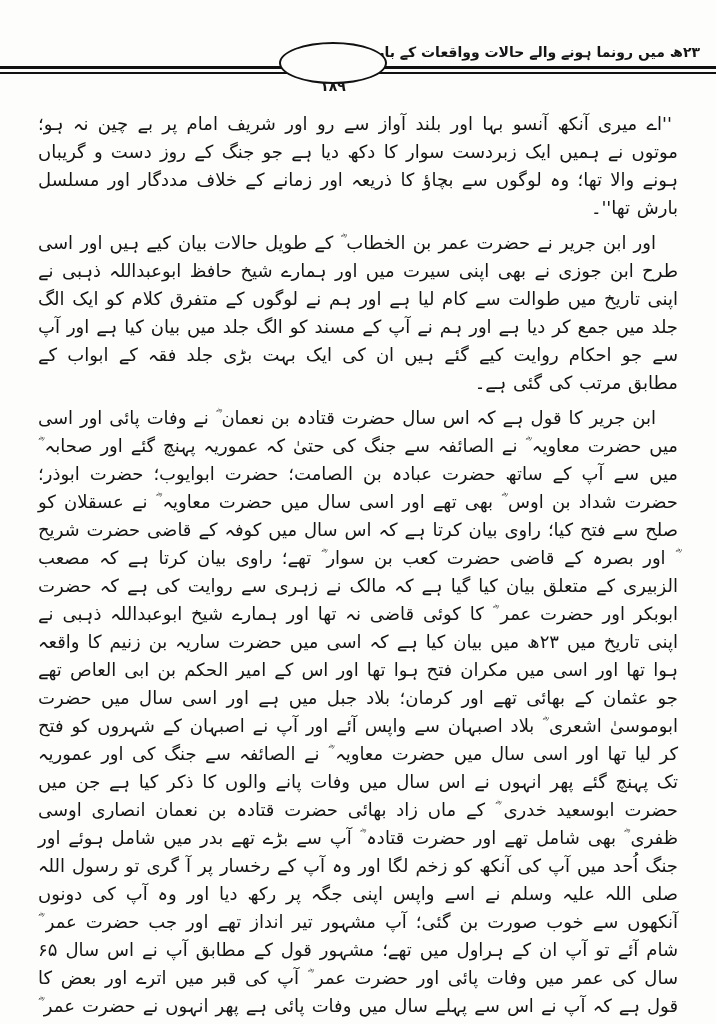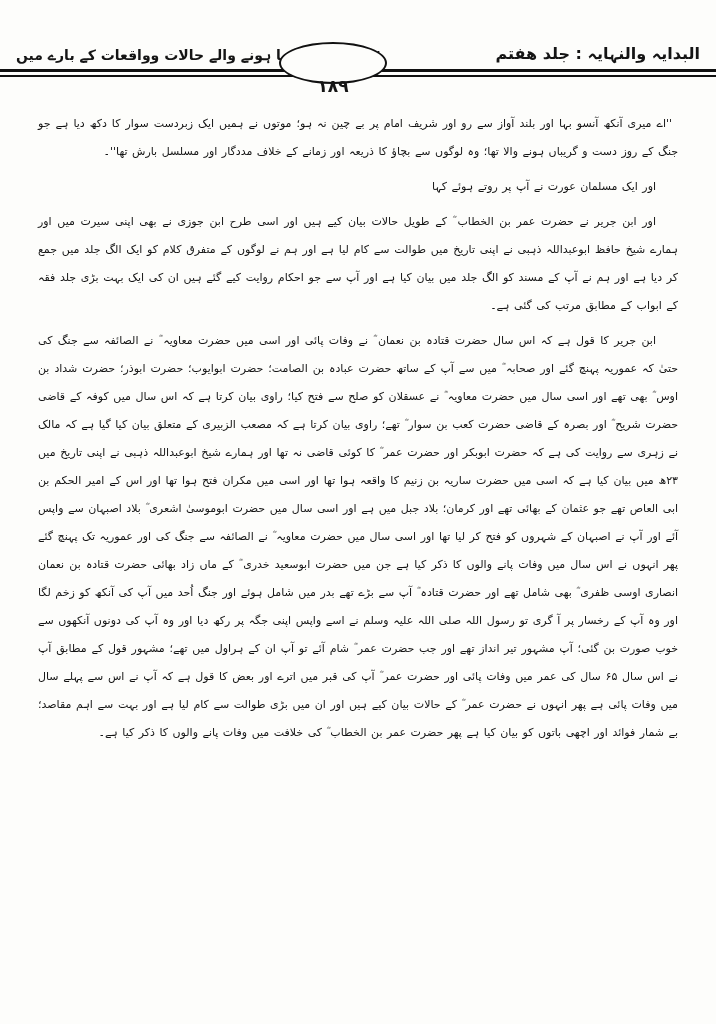--- a/index.html
+++ b/index.html
@@ -59,32 +59,32 @@
     height: 38px;
     background: #fdfdfb;
     border: 2px solid #111;
     border-radius: 50%;
     display: flex;
     align-items: center;
     justify-content: center;
     z-index: 2;
   }
   .page-number {
-    font-size: 17px;
+    font-size: 14px;
     font-weight: bold;
     letter-spacing: 2px;
     margin-top: 45px;
   }
   
   .content {
     padding: 14px 38px 0 38px;
   }
   .content p {
     margin: 0 0 7px 0;
-    font-size: 11px;
+    font-size: 18px;
     line-height: 28px;
     text-align: justify;
     text-align-last: right;
     word-spacing: 1px;
   }
   p.quote-block {
     text-indent: 6px;
   }
   p.quote-block-2 {
     text-indent: 34px;
@@ -93,29 +93,27 @@
     text-indent: 22px;
   }
 </style>
 </head>
 <body>
 
 <div class="page">
 
   <div class="header">
     <div class="header-row">
-      <div class="book-title">البدایہ والنہایہ : جلد هفتم</div>
       <div class="chapter-title">۲۳ھ میں رونما ہونے والے حالات وواقعات کے بارے میں</div>
     </div>
     <div class="header-rule"></div>
     <div class="page-number-oval">
       <span class="page-number">۱۸۹</span>
     </div>
   </div>
 
   <div class="content">
     <p class="quote-block">''اے میری آنکھ آنسو بہا اور بلند آواز سے رو اور شریف امام پر بے چین نہ ہو؛ موتوں نے ہمیں ایک زبردست سوار کا دکھ دیا ہے جو جنگ کے روز دست و گریباں ہونے والا تھا؛ وہ لوگوں سے بچاؤ کا ذریعہ اور زمانے کے خلاف مددگار اور مسلسل بارش تھا''۔</p>
-    <p class="indent">اور ایک مسلمان عورت نے آپ پر روتے ہوئے کہا</p>
     <p class="indent">اور ابن جریر نے حضرت عمر بن الخطاب ؓ کے طویل حالات بیان کیے ہیں اور اسی طرح ابن جوزی نے بھی اپنی سیرت میں اور ہمارے شیخ حافظ ابوعبداللہ ذہبی نے اپنی تاریخ میں طوالت سے کام لیا ہے اور ہم نے لوگوں کے متفرق کلام کو ایک الگ جلد میں جمع کر دیا ہے اور ہم نے آپ کے مسند کو الگ جلد میں بیان کیا ہے اور آپ سے جو احکام روایت کیے گئے ہیں ان کی ایک بہت بڑی جلد فقہ کے ابواب کے مطابق مرتب کی گئی ہے۔</p>
     <p class="indent">ابن جریر کا قول ہے کہ اس سال حضرت قتادہ بن نعمان ؓ نے وفات پائی اور اسی میں حضرت معاویہ ؓ نے الصائفہ سے جنگ کی حتیٰ کہ عموریہ پہنچ گئے اور صحابہ ؓ میں سے آپ کے ساتھ حضرت عبادہ بن الصامت؛ حضرت ابوایوب؛ حضرت ابوذر؛ حضرت شداد بن اوس ؓ بھی تھے اور اسی سال میں حضرت معاویہ ؓ نے عسقلان کو صلح سے فتح کیا؛ راوی بیان کرتا ہے کہ اس سال میں کوفہ کے قاضی حضرت شریح ؓ اور بصرہ کے قاضی حضرت کعب بن سوار ؓ تھے؛ راوی بیان کرتا ہے کہ مصعب الزبیری کے متعلق بیان کیا گیا ہے کہ مالک نے زہری سے روایت کی ہے کہ حضرت ابوبکر اور حضرت عمر ؓ کا کوئی قاضی نہ تھا اور ہمارے شیخ ابوعبداللہ ذہبی نے اپنی تاریخ میں ۲۳ھ میں بیان کیا ہے کہ اسی میں حضرت ساریہ بن زنیم کا واقعہ ہوا تھا اور اسی میں مکران فتح ہوا تھا اور اس کے امیر الحکم بن ابی العاص تھے جو عثمان کے بھائی تھے اور کرمان؛ بلاد جبل میں ہے اور اسی سال میں حضرت ابوموسیٰ اشعری ؓ بلاد اصبہان سے واپس آئے اور آپ نے اصبہان کے شہروں کو فتح کر لیا تھا اور اسی سال میں حضرت معاویہ ؓ نے الصائفہ سے جنگ کی اور عموریہ تک پہنچ گئے پھر انہوں نے اس سال میں وفات پانے والوں کا ذکر کیا ہے جن میں حضرت ابوسعید خدری ؓ کے ماں زاد بھائی حضرت قتادہ بن نعمان انصاری اوسی ظفری ؓ بھی شامل تھے اور حضرت قتادہ ؓ آپ سے بڑے تھے بدر میں شامل ہوئے اور جنگ اُحد میں آپ کی آنکھ کو زخم لگا اور وہ آپ کے رخسار پر آ گری تو رسول اللہ صلی اللہ علیہ وسلم نے اسے واپس اپنی جگہ پر رکھ دیا اور وہ آپ کی دونوں آنکھوں سے خوب صورت بن گئی؛ آپ مشہور تیر انداز تھے اور جب حضرت عمر ؓ شام آئے تو آپ ان کے ہراول میں تھے؛ مشہور قول کے مطابق آپ نے اس سال ۶۵ سال کی عمر میں وفات پائی اور حضرت عمر ؓ آپ کی قبر میں اترے اور بعض کا قول ہے کہ آپ نے اس سے پہلے سال میں وفات پائی ہے پھر انہوں نے حضرت عمر ؓ کے حالات بیان کیے ہیں اور ان میں بڑی طوالت سے کام لیا ہے اور بہت سے اہم مقاصد؛ بے شمار فوائد اور اچھی باتوں کو بیان کیا ہے پھر حضرت عمر بن الخطاب ؓ کی خلافت میں وفات پانے والوں کا ذکر کیا ہے۔</p>
   </div>
 
 </div>
 
 </body></html>

